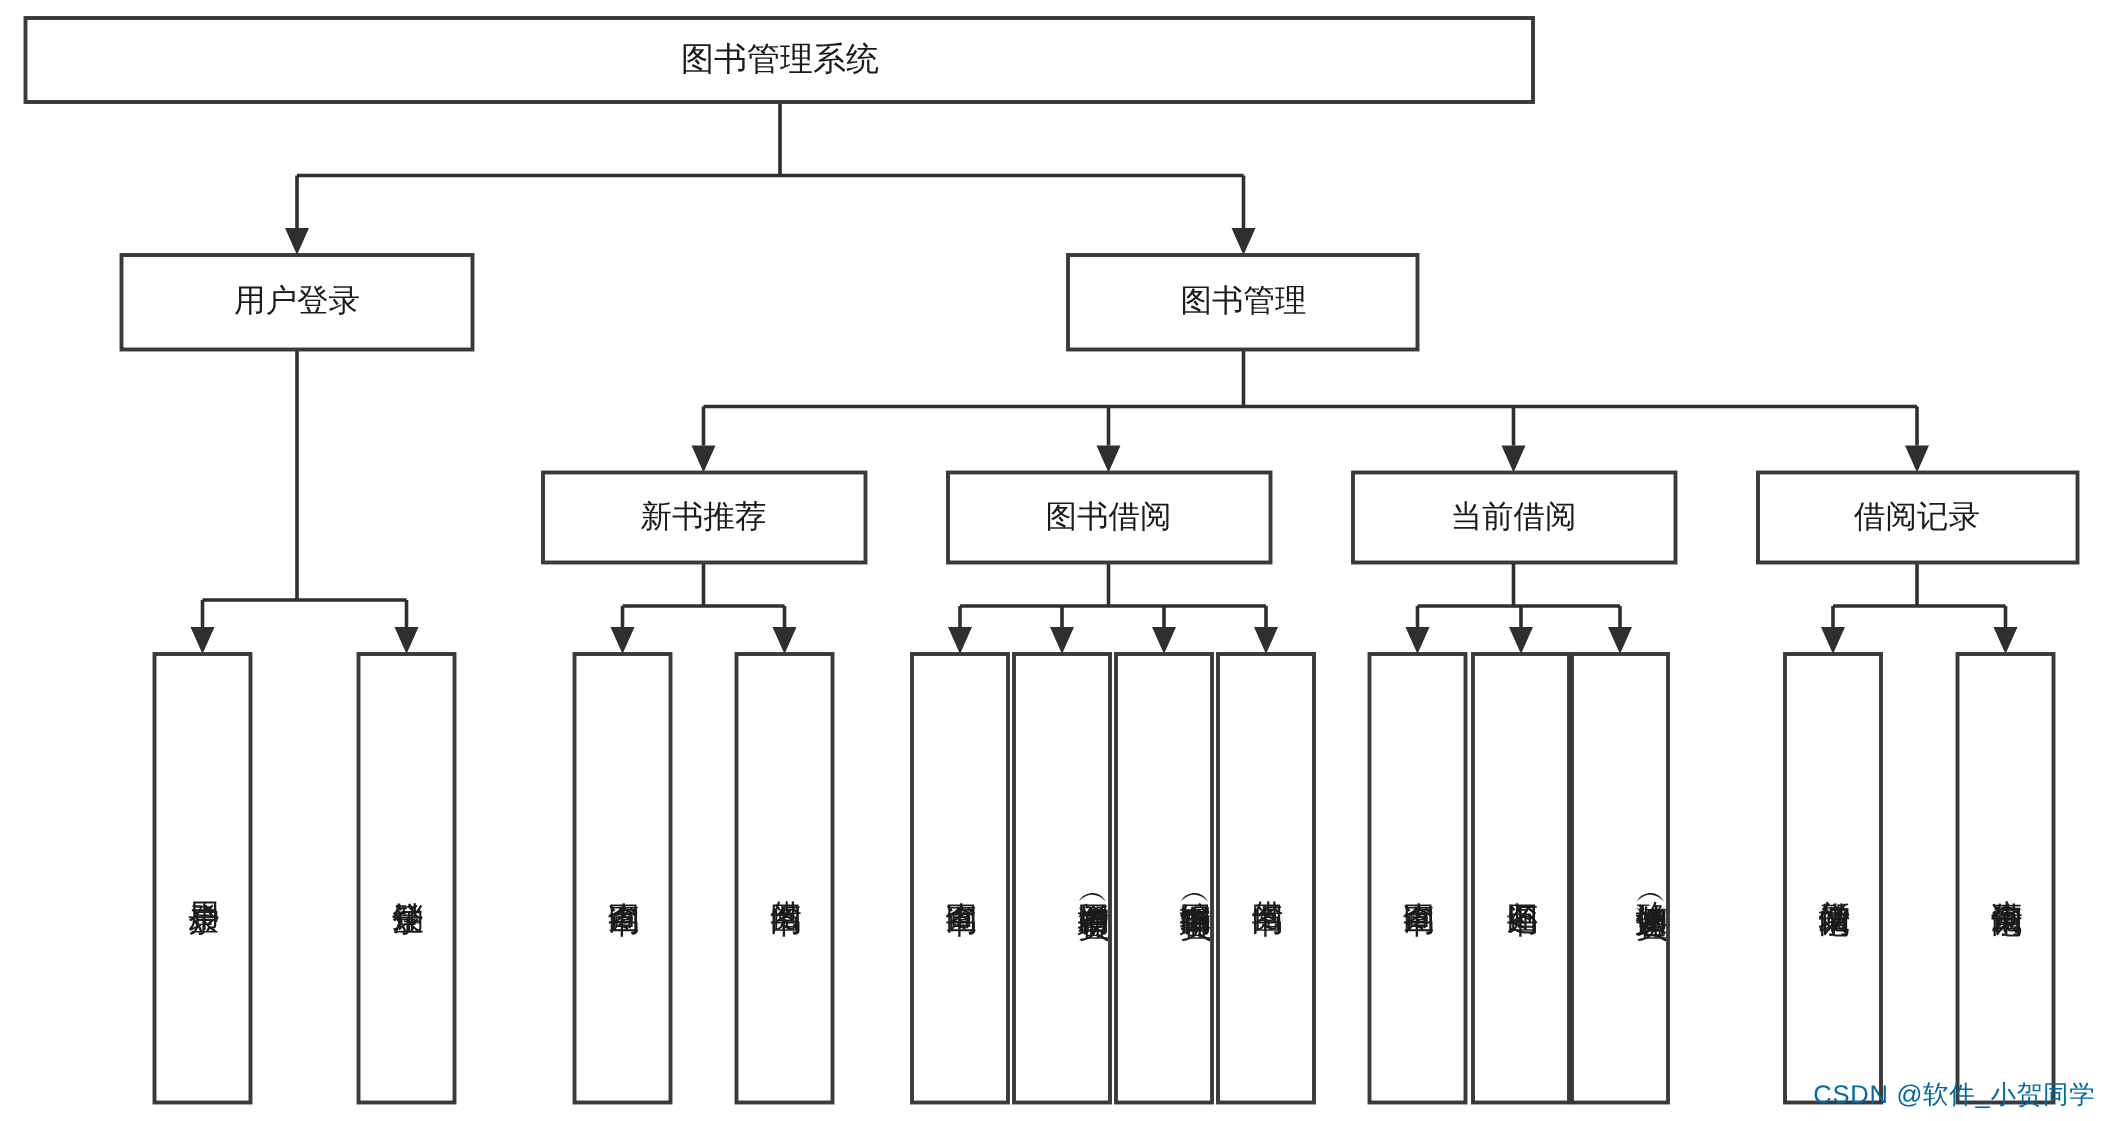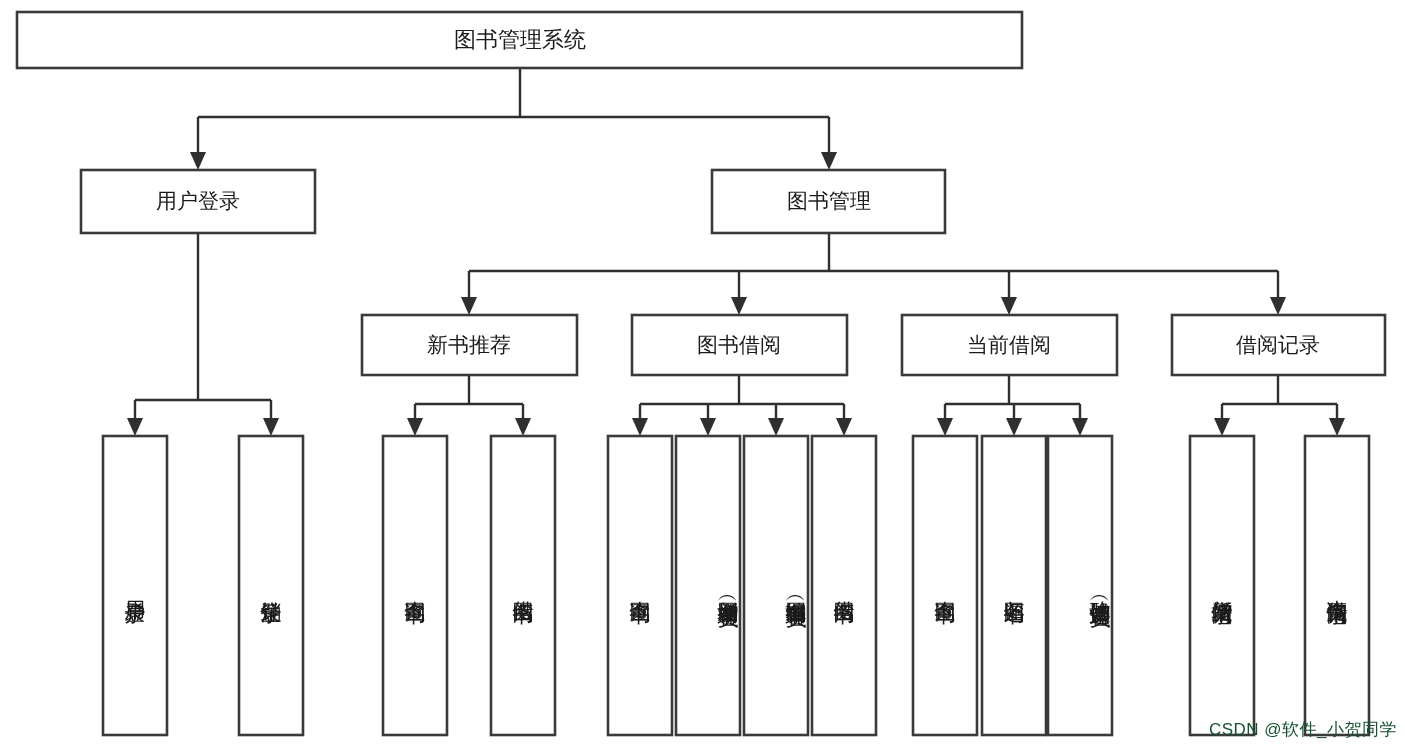--- a/index.html
+++ b/index.html
@@ -67,21 +67,21 @@
     letter-spacing: 1px;
     text-align: center;
     pointer-events: none;
   }
   .watermark {
     position: absolute;
     right: 8px;
     bottom: 6px;
     font-family: "Liberation Sans", "DejaVu Sans", sans-serif;
     font-size: 17px;
-    color: #14532d;
+    color: #0369a1;
     white-space: nowrap;
     letter-spacing: 0.5px;
   }
 </style>
 </head>
 <body>
 
 <div id="diagram-root">
 
   <svg class="flow" viewBox="0 0 1405 747" xmlns="http://www.w3.org/2000/svg">

